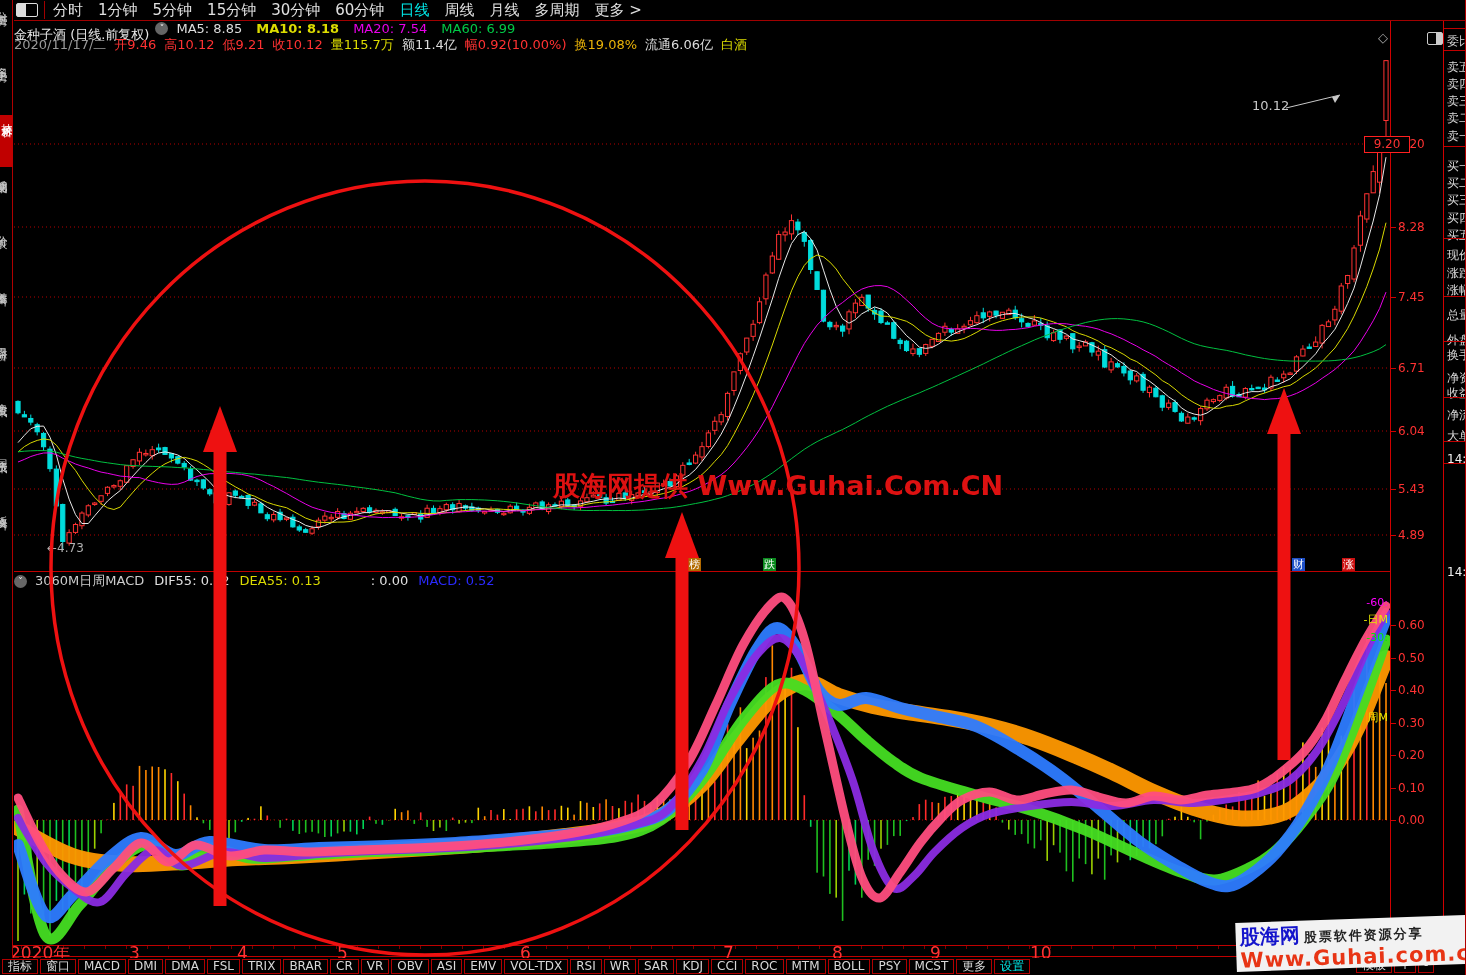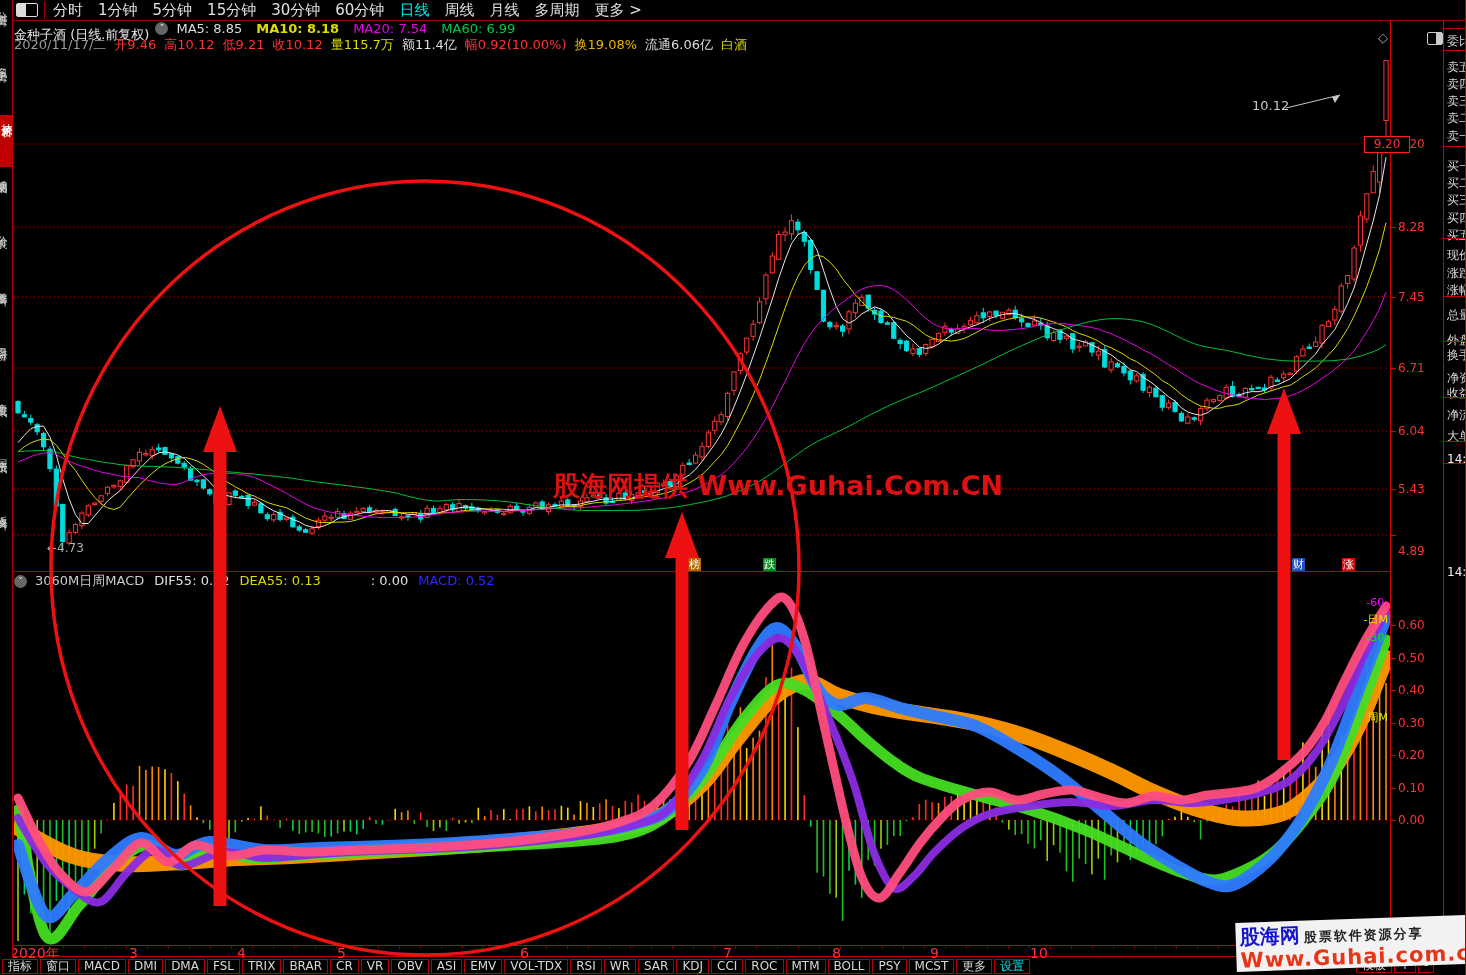--- a/index.html
+++ b/index.html
@@ -41,21 +41,21 @@
   #price-axis{position:absolute;left:1390px;top:20px;width:53px;height:938px;border-left:1px solid #d00000;box-sizing:border-box;z-index:4;}
   .axis-label{position:absolute;left:7px;color:#ff3232;font-size:12px;}
   .axis-tick{position:absolute;left:0;width:5px;height:1px;background:#d00000;}
   #quote-panel{position:absolute;left:1443px;top:20px;width:23px;height:938px;border-left:1px solid #d00000;box-sizing:border-box;overflow:hidden;z-index:4;}
   .q-row{position:absolute;left:3px;width:30px;color:#d8d8d8;font-size:12px;white-space:nowrap;}
   .q-div{position:absolute;left:0;width:23px;height:1px;background:#c00000;}
   .line-tag{position:absolute;width:32px;text-align:right;font-size:11px;overflow:hidden;z-index:3;}
   
   #month-axis{position:absolute;left:0;top:945px;width:1466px;height:12px;border-top:1px solid #c00000;border-bottom:1px solid #c00000;
               box-sizing:border-box;background:#000 repeating-linear-gradient(90deg,#7a0000 0 1px,transparent 1px 21px) top left/100% 3px no-repeat;z-index:5;}
-  .month-label{position:absolute;top:2px;color:#ff3232;font-size:14px;line-height:11px;}
+  .month-label{position:absolute;top:2px;color:#ff3232;font-size:17px;line-height:11px;}
   
   #tabbar{position:absolute;left:0;top:958px;width:1466px;height:17px;background:#000;display:flex;align-items:center;z-index:8;}
   .tab{border:1px solid #b00000;color:#d8d8d8;font-size:12px;line-height:13px;padding:0 5px;margin-left:2px;white-space:nowrap;}
   .tab.active{color:#00e8e8;}
   #tab-right{position:absolute;left:1354px;top:0;display:flex;}
   #corner-clock{position:absolute;left:1448px;top:946px;color:#ff3232;font-size:11px;z-index:5;}
   
   #diamond-icon{position:absolute;left:1378px;top:30px;color:#aaa;font-size:13px;z-index:5;}
   #panel-icon{position:absolute;left:1427px;top:32px;width:14px;height:11px;border:1px solid #ccc;border-radius:2px;
               background:linear-gradient(90deg,transparent 0 55%,#ccc 55%);z-index:5;}
@@ -808,21 +808,21 @@
       <div class="axis-label" style="top: 200px;">8.28</div>
       <div class="axis-tick" style="top: 277px;"></div>
       <div class="axis-label" style="top: 270px;">7.45</div>
       <div class="axis-tick" style="top: 348px;"></div>
       <div class="axis-label" style="top: 341px;">6.71</div>
       <div class="axis-tick" style="top: 411px;"></div>
       <div class="axis-label" style="top: 404px;">6.04</div>
       <div class="axis-tick" style="top: 469px;"></div>
       <div class="axis-label" style="top: 462px;">5.43</div>
       <div class="axis-tick" style="top: 515px;"></div>
-      <div class="axis-label" style="top: 524px;">4.89</div>
+      <div class="axis-label" style="top: 508px;">4.89</div>
       <div class="axis-tick" style="top: 605px;"></div>
       <div class="axis-label" style="top: 598px;">0.60</div>
       <div class="axis-tick" style="top: 638px;"></div>
       <div class="axis-label" style="top: 631px;">0.50</div>
       <div class="axis-tick" style="top: 670px;"></div>
       <div class="axis-label" style="top: 663px;">0.40</div>
       <div class="axis-tick" style="top: 703px;"></div>
       <div class="axis-label" style="top: 696px;">0.30</div>
       <div class="axis-tick" style="top: 735px;"></div>
       <div class="axis-label" style="top: 728px;">0.20</div>

